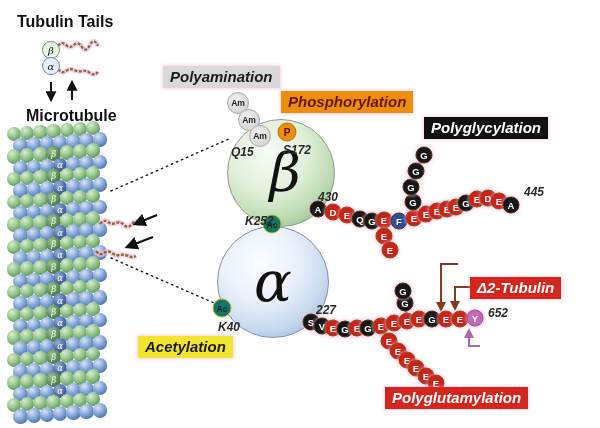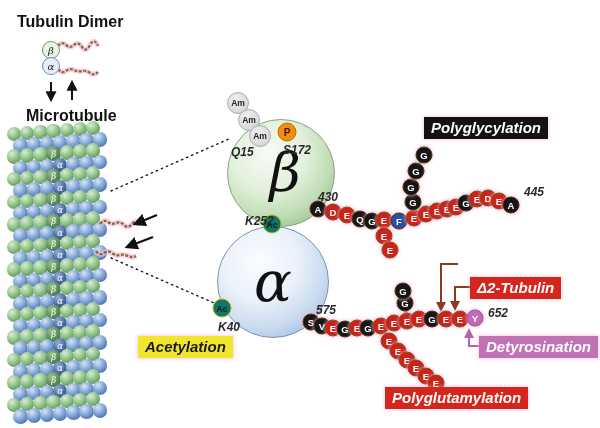--- a/index.html
+++ b/index.html
@@ -50,21 +50,21 @@
   .sitelabel,.poslabel{position:absolute;font:italic bold 12px "Liberation Sans",sans-serif;
                        color:#2a2a2a;z-index:8;white-space:nowrap;}
   .modbox{position:absolute;padding:2px 7px 3px 7px;font:italic bold 15px "Liberation Sans",sans-serif;
           z-index:9;white-space:nowrap;box-shadow:0 0 3px 1px rgba(246,172,212,.5);}
 </style>
 </head>
 <body>
 
 <div id="stage">
 
-  <div class="caption" id="title-dimer">Tubulin Dimer</div>
+  <div class="caption" id="title-dimer">Tubulin Tails</div>
 
   <div class="smallcircle sc-beta">
     <span>β</span>
   </div>
   <div class="smallcircle sc-alpha">
     <span>α</span>
   </div>
 
   <div class="caption" id="title-microtubule">Microtubule</div>
 
@@ -341,32 +341,33 @@
     <div class="res res-red" style="left: 460px; top: 319px;">E</div>
     <div class="res res-magenta" style="left: 475px; top: 318px;">Y</div>
     <div class="res res-red" style="left: 389px; top: 341px;">E</div>
     <div class="res res-red" style="left: 398px; top: 351px;">E</div>
     <div class="res res-red" style="left: 407px; top: 360px;">E</div>
     <div class="res res-red" style="left: 416px; top: 368px;">E</div>
     <div class="res res-red" style="left: 426px; top: 376px;">E</div>
     <div class="res res-red" style="left: 436px; top: 383px;">E</div>
     <div class="res res-black" style="left: 405px; top: 303px;">G</div>
     <div class="res res-black" style="left: 403px; top: 291px;">G</div>
+    <div class="modbox" style="left: 163px; top: 66px; background: rgb(217, 217, 217); color: rgb(26, 26, 26);">Polyamination</div>
+    <div class="modbox" style="left: 281px; top: 91px; background: rgb(238, 141, 12); color: rgb(100, 26, 0);">Phosphorylation</div>
     <div class="modbox" style="left: 424px; top: 117px; background: rgb(18, 18, 18); color: rgb(255, 255, 255);">Polyglycylation</div>
     <div class="modbox" style="left: 138px; top: 336px; background: rgb(242, 229, 46); color: rgb(26, 26, 26);">Acetylation</div>
     <div class="modbox" style="left: 385px; top: 387px; background: rgb(214, 37, 29); color: rgb(255, 255, 255);">Polyglutamylation</div>
     <div class="modbox" style="left: 470px; top: 277px; background: rgb(214, 37, 29); color: rgb(255, 255, 255);">Δ2-Tubulin</div>
-    <div class="modbox" style="left: 479px; top: 336px; background: rgb(193, 114, 180); color: rgb(255, 255, 255);">Detyrosination</div>
     <div class="modcircle mod-am" style="left: 238px; top: 103px;">Am</div>
     <div class="modcircle mod-am" style="left: 249px; top: 120px;">Am</div>
     <div class="modcircle mod-am" style="left: 260px; top: 136px;">Am</div>
     <div class="modcircle mod-p" style="left: 287px; top: 132px;">P</div>
     <div class="modcircle mod-ac" style="left: 272px; top: 224px;">Ac</div>
     <div class="modcircle mod-ac" style="left: 222px; top: 308px;">Ac</div>
     <div class="sitelabel" style="left: 231px; top: 145px;">Q15</div>
     <div class="sitelabel" style="left: 283px; top: 143px;">S172</div>
     <div class="sitelabel" style="left: 245px; top: 214px;">K252</div>
     <div class="sitelabel" style="left: 218px; top: 320px;">K40</div>
     <div class="poslabel" style="left: 318px; top: 190px;">430</div>
     <div class="poslabel" style="left: 524px; top: 185px;">445</div>
-    <div class="poslabel" style="left: 316px; top: 303px;">575</div>
+    <div class="poslabel" style="left: 316px; top: 303px;">227</div>
     <div class="poslabel" style="left: 488px; top: 306px;">652</div>
   </div>
 
 </body></html>

